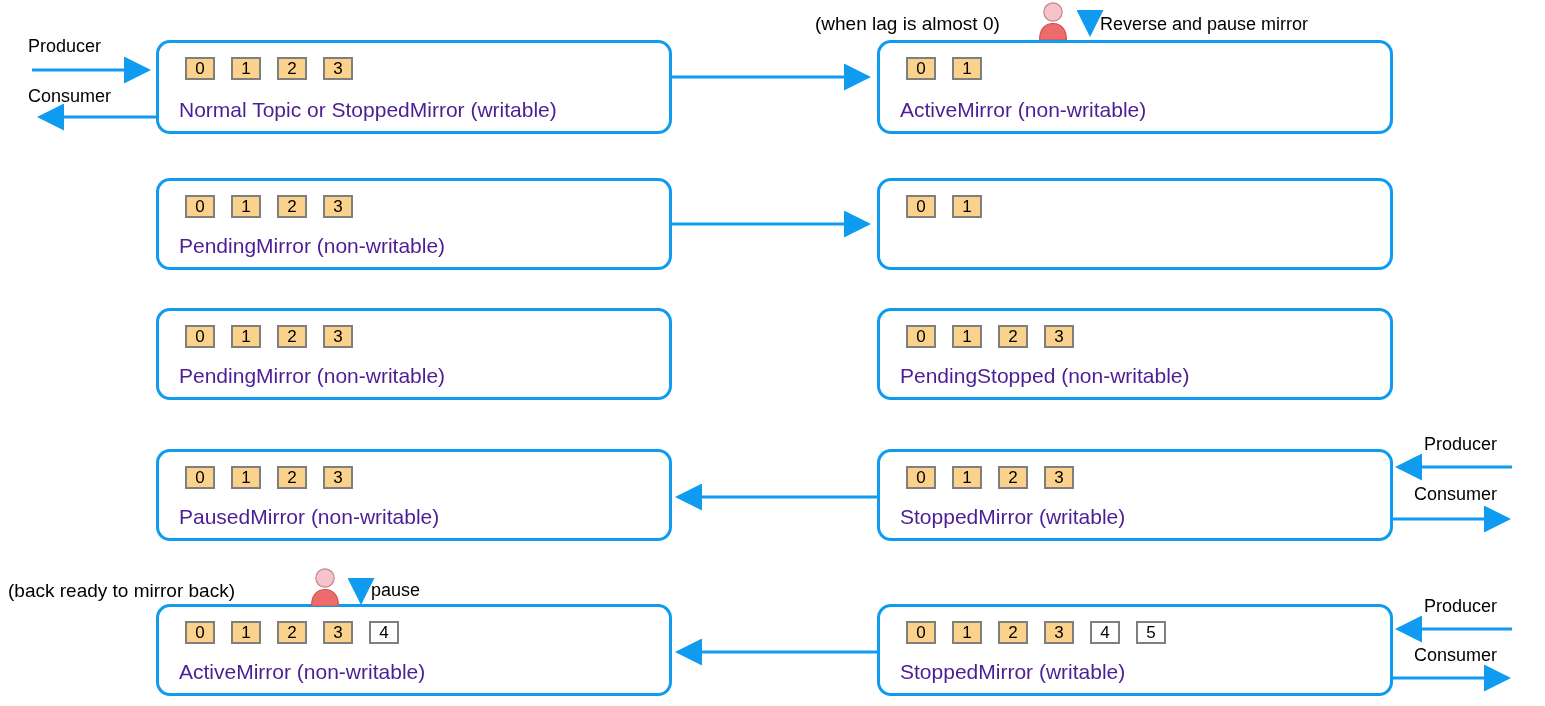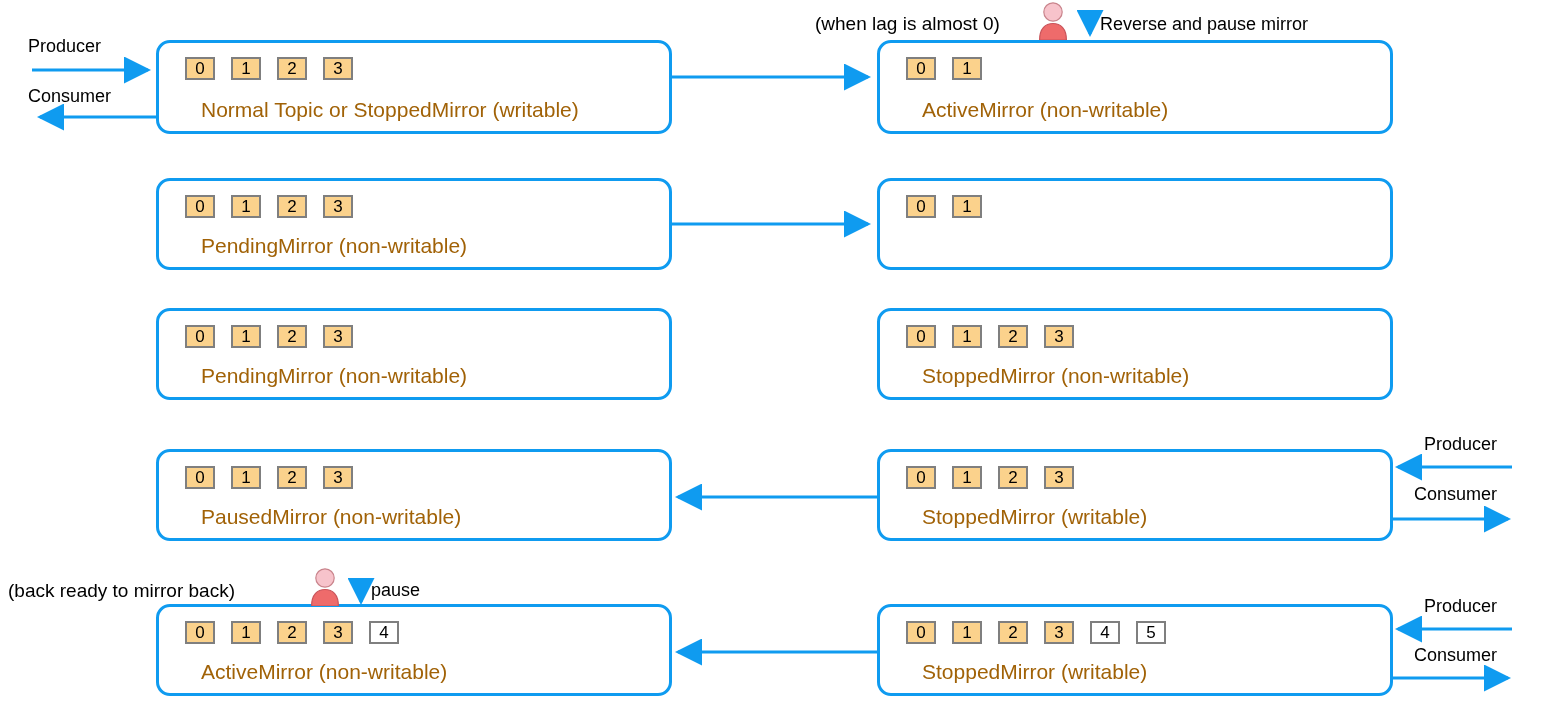--- a/index.html
+++ b/index.html
@@ -53,26 +53,26 @@
     line-height: 19px;
     text-align: center;
     color: #000;
     font-family: "Liberation Sans", sans-serif;
   }
   .cell.empty {
     background: #ffffff;
   }
   .box-label {
     position: absolute;
-    left: 42px;
+    left: 20px;
     bottom: 9px;
     font-size: 21px;
     line-height: 25px;
     white-space: nowrap;
-    color: #a16207;
+    color: #4c1d95;
   }
 
   
   .flabel {
     position: absolute;
     font-size: 18px;
     line-height: 24px;
     white-space: nowrap;
     color: #000;
   }
@@ -199,21 +199,21 @@
     <div class="box-label">PendingMirror (non-writable)</div>
   </div>
 
   <div class="state-box" style="left:877px; top:308px; width:516px; height:92px;">
     <div class="cells">
       <div class="cell">0</div>
       <div class="cell">1</div>
       <div class="cell">2</div>
       <div class="cell">3</div>
     </div>
-    <div class="box-label">StoppedMirror (non-writable)</div>
+    <div class="box-label">PendingStopped (non-writable)</div>
   </div>
 
   <div class="state-box" style="left:156px; top:449px; width:516px; height:92px;">
     <div class="cells">
       <div class="cell">0</div>
       <div class="cell">1</div>
       <div class="cell">2</div>
       <div class="cell">3</div>
     </div>
     <div class="box-label">PausedMirror (non-writable)</div>

